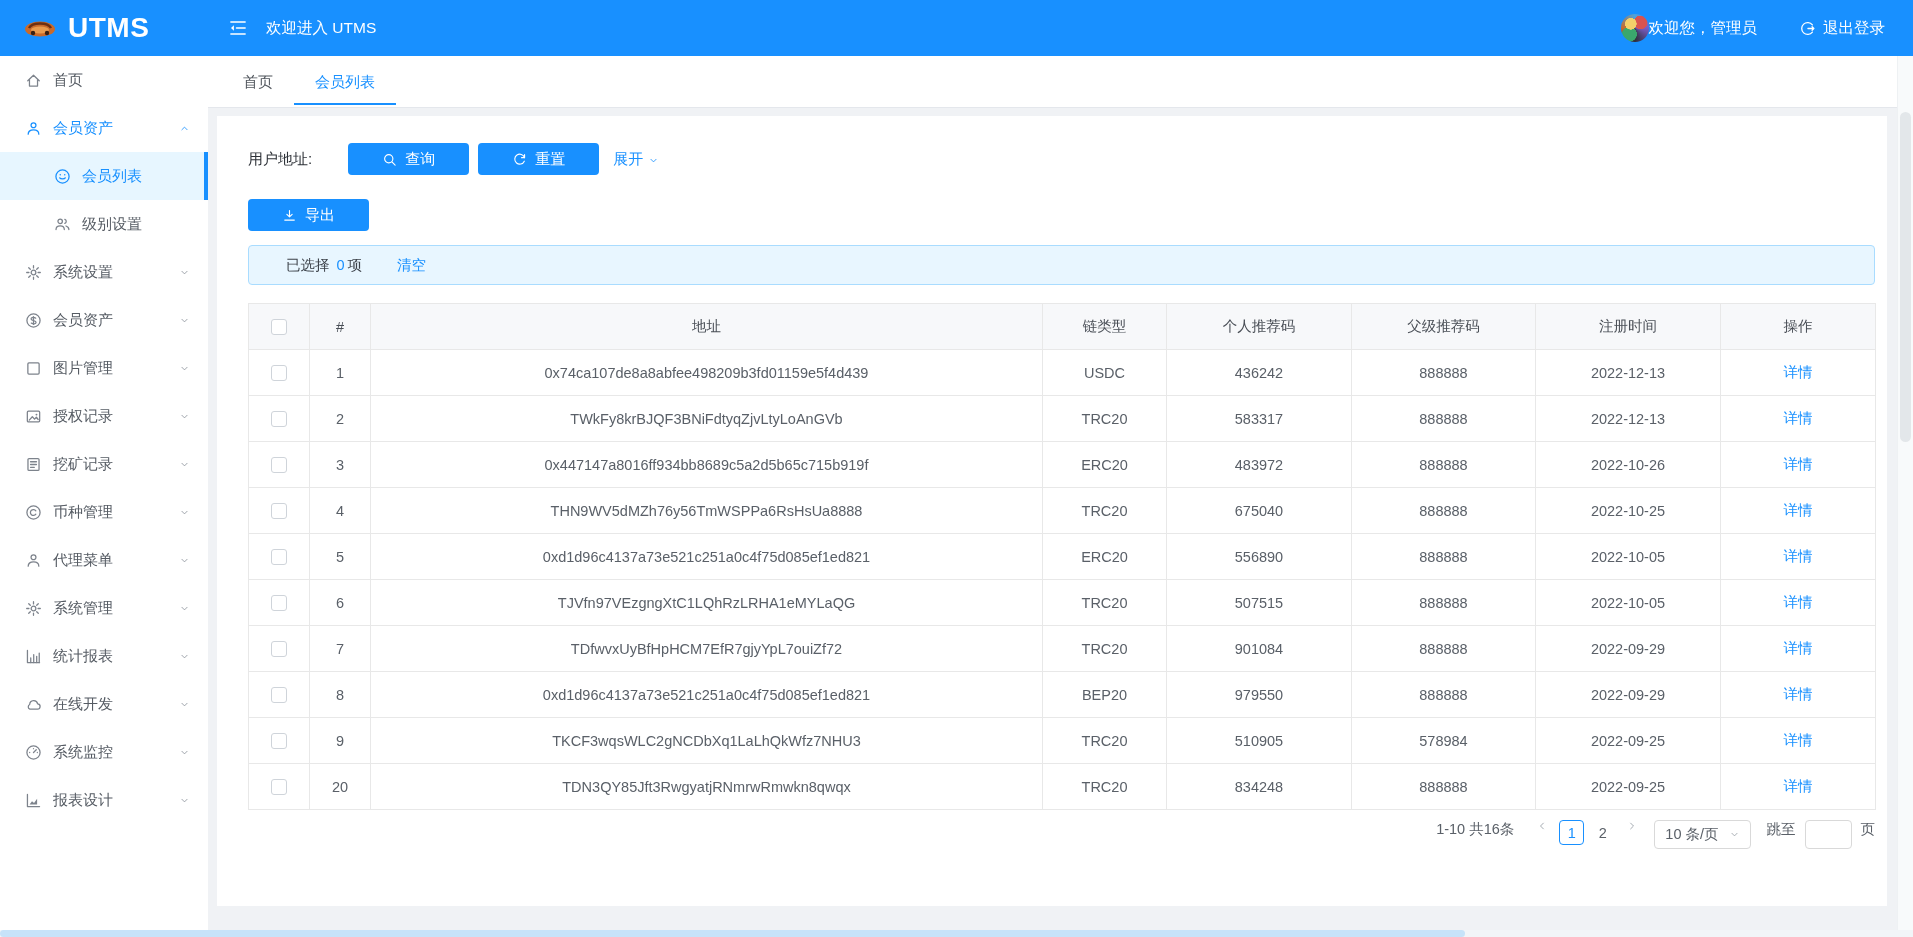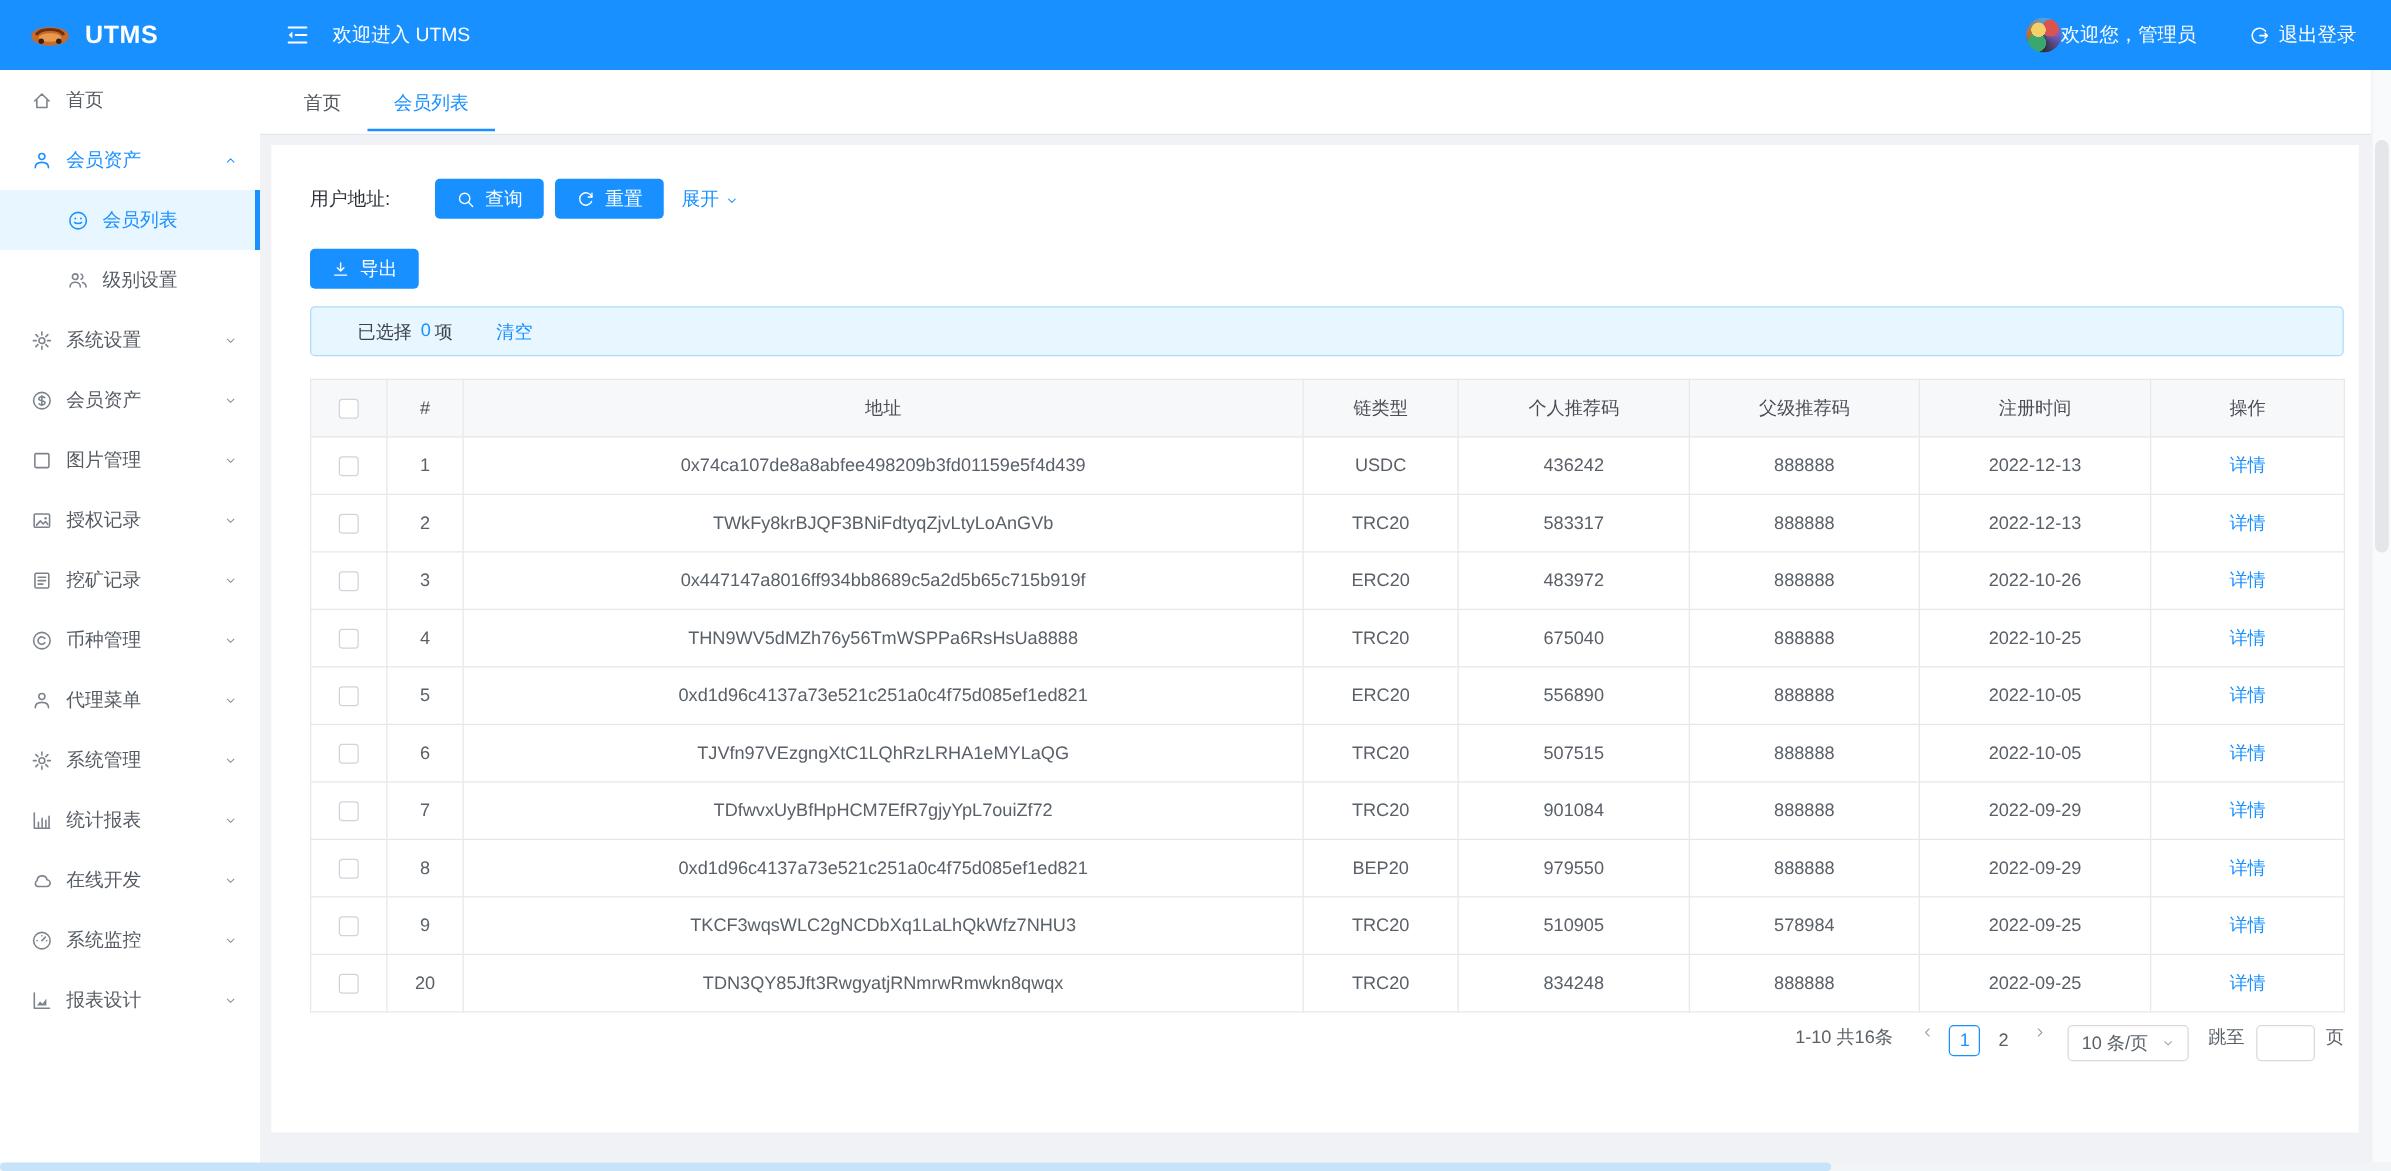--- a/index.html
+++ b/index.html
@@ -4,21 +4,21 @@
 <style>
   * { margin:0; padding:0; box-sizing:border-box; }
   html,body { width:1913px; height:937px; overflow:hidden; }
   body { font-family:"Liberation Sans","DejaVu Sans",sans-serif; }
   .screen { position:relative; width:1913px; height:937px; background:#f0f2f5; overflow:hidden; }
 
   
   .app-header { height:56px; background:#1890ff; display:flex; align-items:center; color:#fff; }
   .logo-area { width:208px; flex:0 0 208px; display:flex; align-items:center; padding-left:22px; gap:10px; }
   .logo-mark { width:36px; height:22px; display:block; }
-  .logo-text { font-size:20px; font-weight:bold; letter-spacing:.5px; }
+  .logo-text { font-size:28px; font-weight:bold; letter-spacing:.5px; }
   .collapse-btn { width:20px; height:20px; margin-left:20px; cursor:pointer; display:block; }
   .welcome-text { margin-left:18px; font-size:15.5px; }
   .header-right { margin-left:auto; display:flex; align-items:center; padding-right:28px; font-size:15.5px; }
   .avatar { width:28px; height:28px; border-radius:50%; flex:0 0 28px;
             background:
               radial-gradient(circle at 35% 35%, #f3d06a 0 22%, transparent 23%),
               radial-gradient(circle at 70% 30%, #d9534f 0 24%, transparent 25%),
               radial-gradient(circle at 30% 72%, #3aa76d 0 26%, transparent 27%),
               conic-gradient(#4aa3e0, #7a5cc4, #2d2f3a, #c96a2a, #4aa3e0); }
   .greeting { margin-left:0; }
@@ -51,21 +51,21 @@
   .content-wrap { flex:1; padding:8px 26px 0 9px; }
   .card { background:#fff; height:790px; padding:27px 12px 0 31px; }
 
   .filter-row { display:flex; align-items:center; }
   .filter-label { font-size:15px; color:#2e3238; font-weight:500; margin-right:13px; }
   .filter-input { width:313px; height:34px; border:1px solid #d9d9d9; border-radius:4px;
                   padding:0 12px; font-size:14.5px; color:#606266; outline:none;
                   font-family:"Liberation Sans","DejaVu Sans",sans-serif; }
   .filter-input::placeholder { color:#bfc4cc; }
   .btn { height:32px; background:#1890ff; color:#fff; border:none; border-radius:4px;
-         font-size:15px; display:inline-flex; align-items:center; gap:8px; padding:0 17px;
+         font-size:15px; display:inline-flex; align-items:center; gap:8px; padding:0 34px;
          cursor:pointer; font-family:inherit; }
   .btn .ic { width:15px; height:15px; display:block; }
   .btn-search { margin-left:23px; }
   .btn-reset { margin-left:9px; }
   .expand-link { margin-left:14px; color:#1890ff; font-size:15px; display:inline-flex; align-items:center; gap:5px; cursor:pointer; }
   .expand-link .ic { width:11px; height:11px; display:block; margin-top:2px; }
 
   .toolbar-row { margin-top:24px; }
 
   .select-alert { margin-top:14px; height:40px; background:#e8f6ff; border:1px solid #a9dcff; border-radius:4px;

